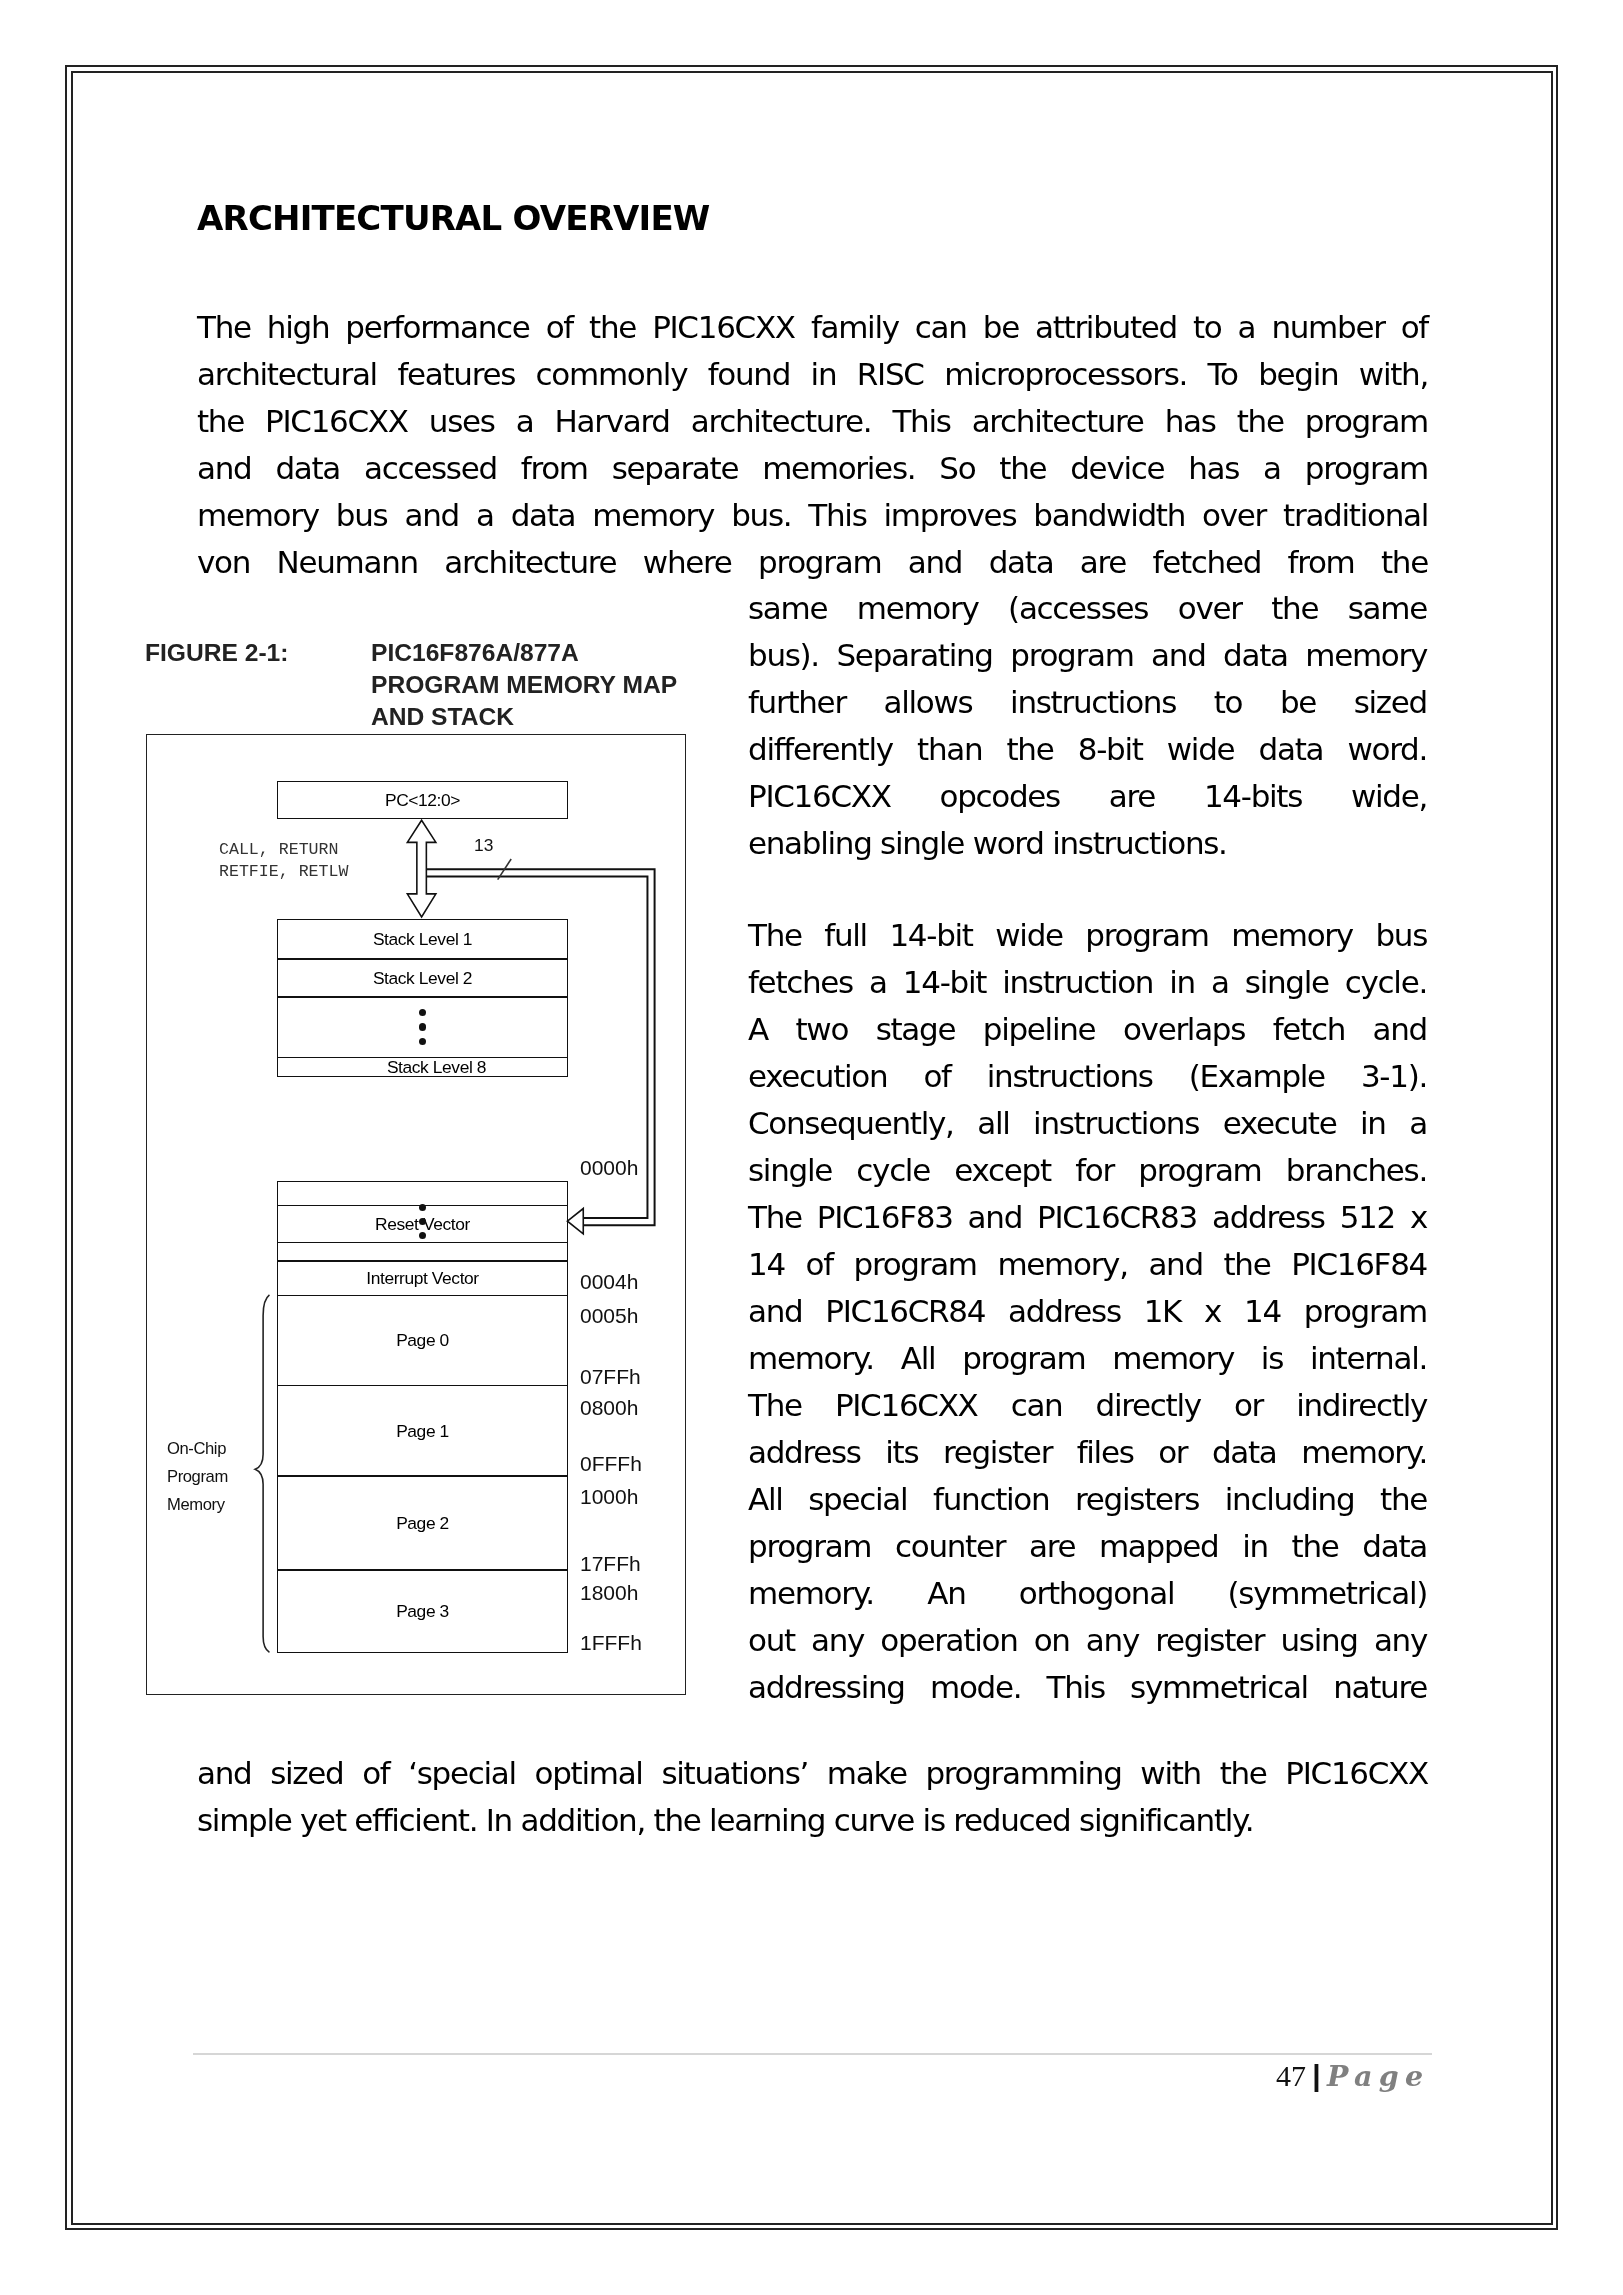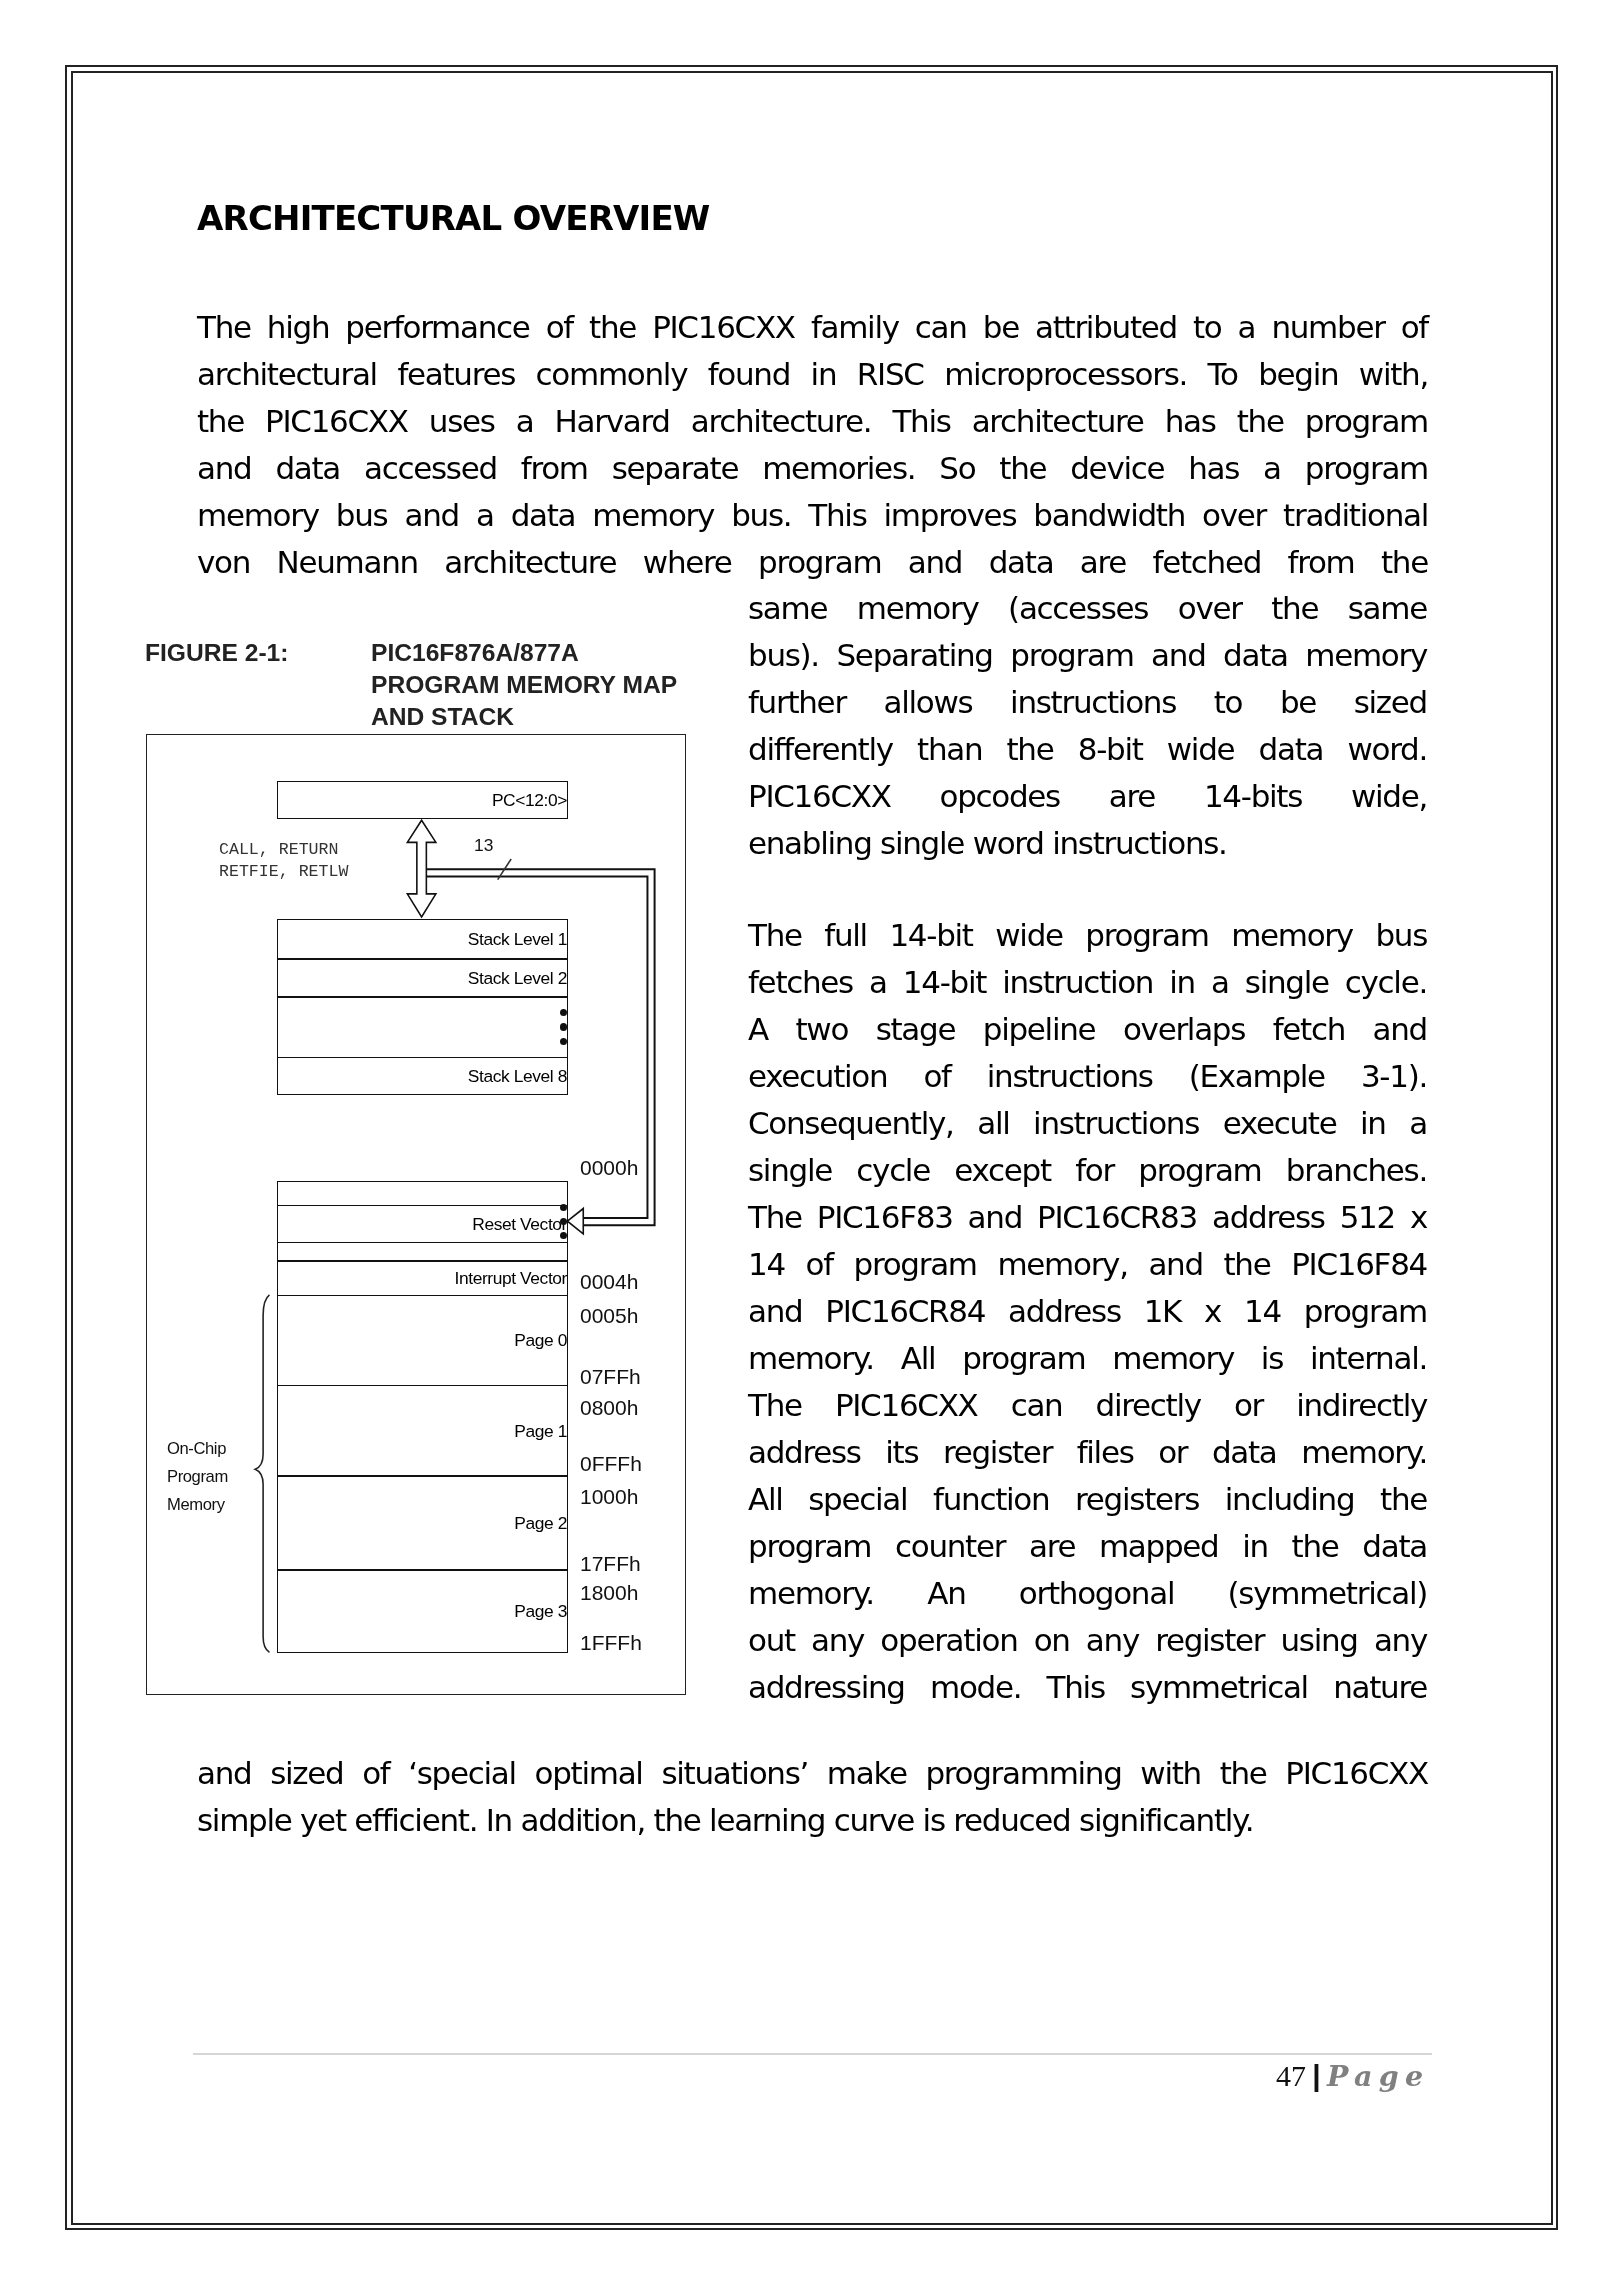--- a/index.html
+++ b/index.html
@@ -13,21 +13,21 @@
   .p1 { left:197px; top:304px; width:1231px; }
   .p2 { left:748px; top:585px; width:679px; }
   .p3 { left:748px; top:912px; width:679px; }
   .p4 { left:197px; top:1750px; width:1231px; }
 
   .fig-caption { position:absolute; left:145px; top:637px; font-family:"Liberation Sans", sans-serif; font-weight:bold; font-size:24.6px; color:#222; line-height:32px; }
   .fig-caption .num { position:absolute; left:0; top:0; white-space:nowrap; }
   .fig-caption .title { position:absolute; left:226px; top:0; white-space:nowrap; }
   .fig-box { position:absolute; left:146px; top:734px; width:540px; height:961px; border:1.6px solid #222; box-sizing:border-box; }
   .dg { position:absolute; font-family:"Liberation Sans", sans-serif; font-size:17.4px; color:#111; }
-  .cell { position:absolute; border:1.6px solid #111; box-sizing:border-box; display:flex; align-items:center; justify-content:flex-end; font-family:"Liberation Sans", sans-serif; font-size:17.4px; letter-spacing:-0.4px; }
+  .cell { position:absolute; border:1.6px solid #111; box-sizing:border-box; display:flex; align-items:center; justify-content:center; font-family:"Liberation Sans", sans-serif; font-size:17.4px; letter-spacing:-0.4px; }
   .mono { font-family:"Liberation Mono", monospace; font-size:16.6px; color:#333; line-height:22px; }
   .dots { display:flex; flex-direction:column; align-items:center; gap:7.1px; }
   .dots span { width:7.1px; height:7.1px; background:#111; border-radius:50%; display:block; }
   .addr { position:absolute; left:580px; font-family:"Liberation Sans", sans-serif; font-size:21px; color:#111; }
   .footer-rule { position:absolute; left:193px; top:2053px; width:1239px; height:1.6px; background:#d6d6d6; }
   .footer { position:absolute; left:1276px; top:2059px; font-size:30px; white-space:nowrap; }
   .footer .num { font-family:"Liberation Serif", serif; color:#111; }
   .footer .sep { font-family:"Liberation Sans", sans-serif; font-weight:bold; color:#111; margin:0 6.3px; }
   .footer .pg { font-family:"DejaVu Serif", serif; font-style:italic; font-weight:bold; color:#808080; letter-spacing:6.3px; font-size:28.5px; }
 </style>
@@ -126,21 +126,21 @@
 <div class="cell" style="left:277px; top:958px; width:291px; height:40px;">
   <span>Stack Level 2</span>
 </div>
 <div class="cell" style="left:277px; top:996px; width:291px; height:62px;">
   <div class="dots">
       <span></span>
       <span></span>
       <span></span>
     </div>
 </div>
-<div class="cell" style="left:277px; top:1057px; width:291px; height:38px;padding-left:28px;">
+<div class="cell" style="left:277px; top:1057px; width:291px; height:20px;padding-left:28px;">
   <span>Stack Level 8</span>
 </div>
 
 <div class="cell" style="left:277px; top:1205px; width:291px; height:38px;">
   <span>Reset Vector</span>
 </div>
 <div class="cell" style="left:277px; top:1181px; width:291px; height:81px;">
   <div class="dots">
       <span></span>
       <span></span>

